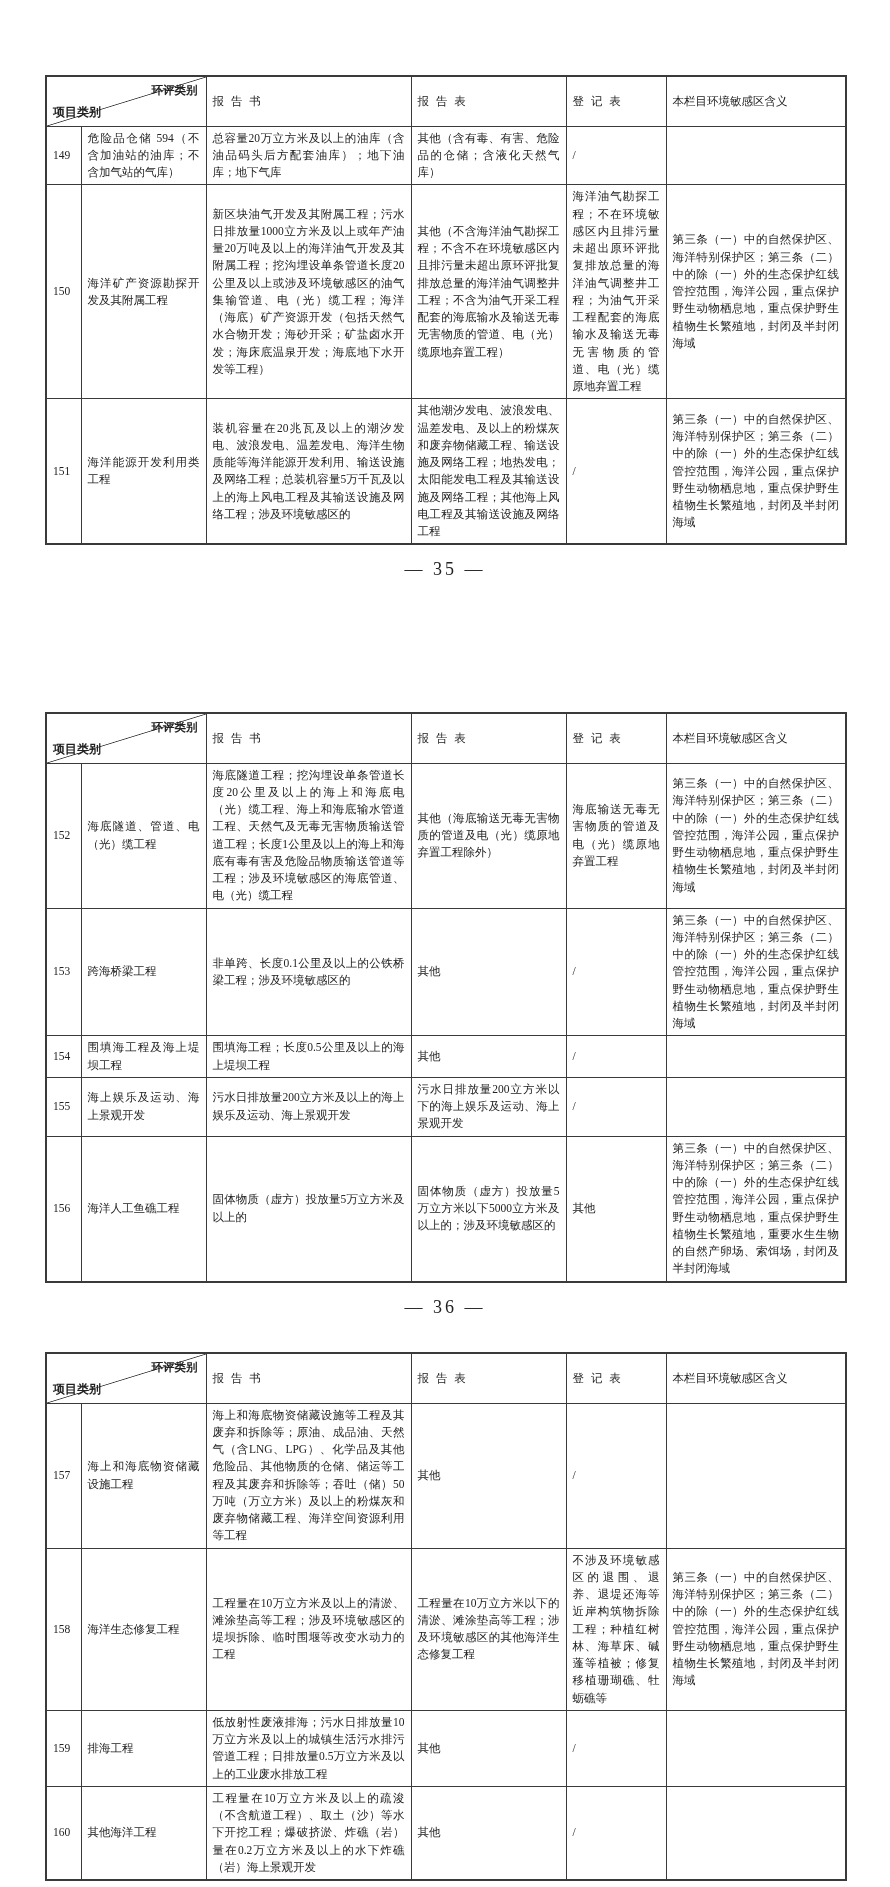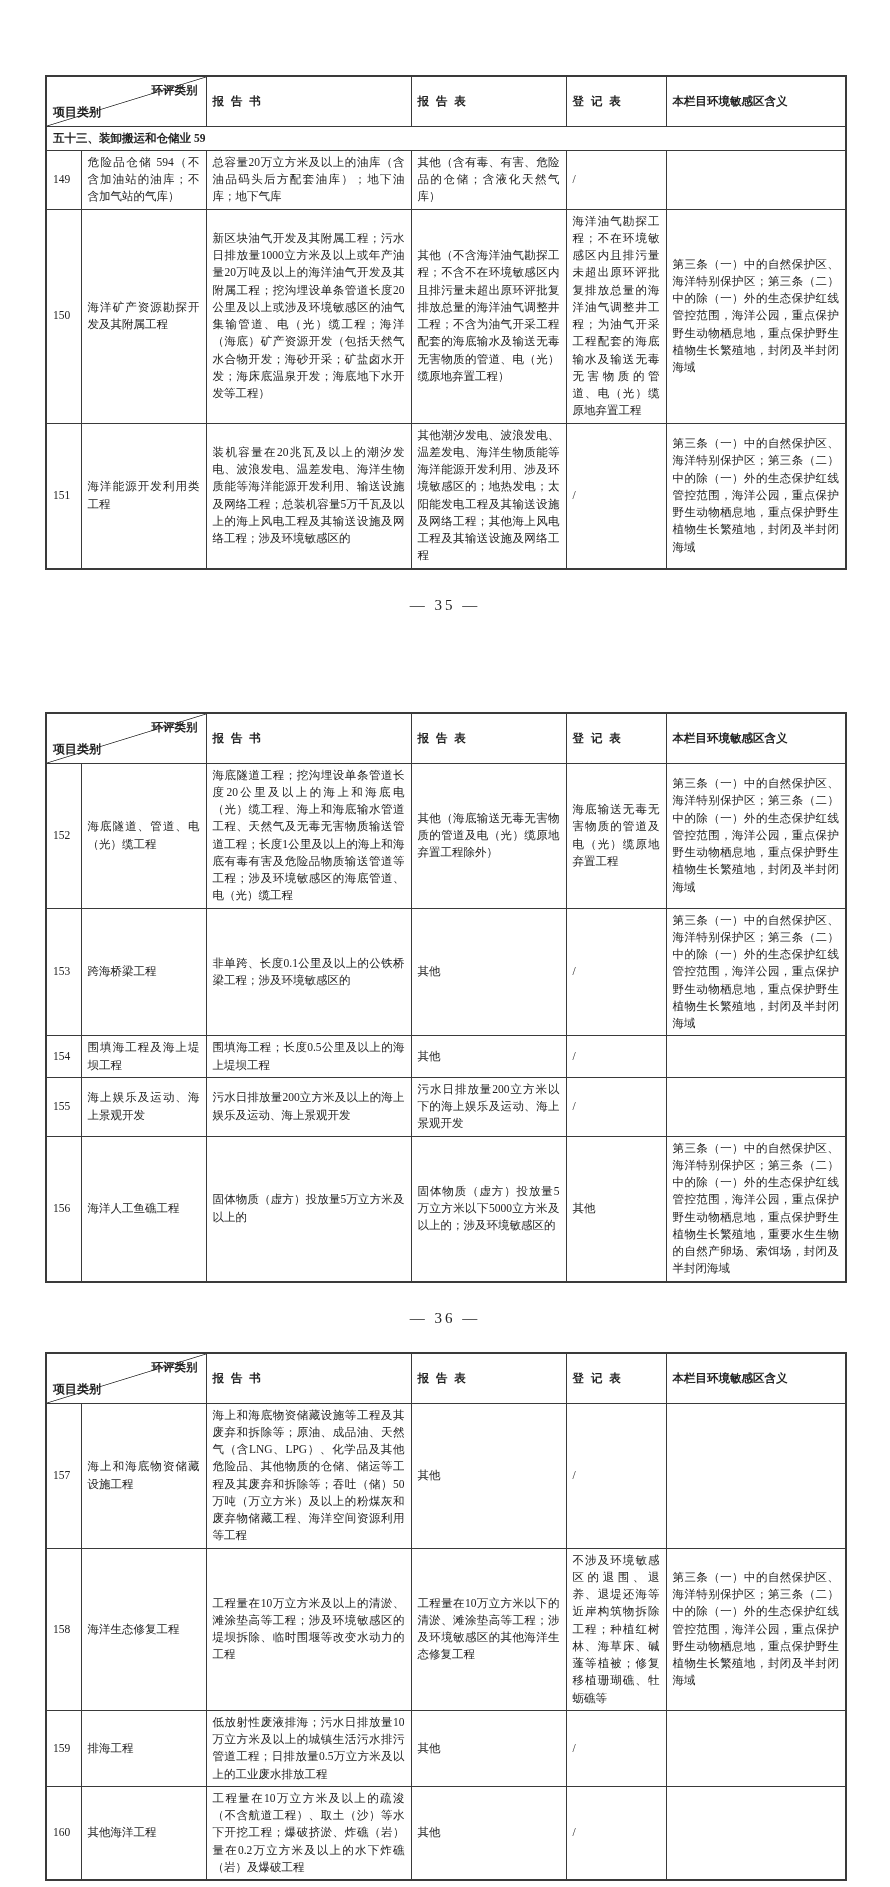--- a/index.html
+++ b/index.html
@@ -26,43 +26,43 @@
   .catalog th, .catalog td {
     border: 1px solid #3a3a3a;
     padding: 3px 6px;
     font-size: 11.5px;
     line-height: 1.5;
     vertical-align: middle;
     word-break: break-all;
     text-align: justify;
   }
   .hcell {
-    font-weight: bold;
+    font-weight: normal;
     text-align: center;
     font-size: 12px;
     letter-spacing: 2px;
     height: 50px;
   }
   .hcell.wide { letter-spacing: 0; }
   .diag-cell {
     position: relative;
     padding: 0;
     height: 50px;
     background-image: linear-gradient(to bottom right,
       transparent calc(50% - 0.8px), #3a3a3a 50%, transparent calc(50% + 0.8px));
   }
   .diag-top  { position:absolute; top:5px;  right:8px; font-weight:bold; font-size:11.5px; }
   .diag-bottom { position:absolute; bottom:5px; left:6px; font-weight:bold; font-size:12px; }
   .section-cell { font-weight: bold; font-size: 12px; text-align: left; }
   .num { text-align: center; }
   .page-label {
     width: 800px;
     text-align: center;
-    margin-top: 27px;
-    font-size: 15px;
+    margin-top: 14px;
+    font-size: 18px;
     letter-spacing: 3px;
     color: #222;
   }
 </style>
 </head>
 <body>
 
 <div class="canvas">
 
   <div class="block" id="block-0">
@@ -82,43 +82,40 @@
               <span class="diag-bottom">项目类别</span>
             </th>
             <th class="hcell">报 告 书</th>
             <th class="hcell">报 告 表</th>
             <th class="hcell">登 记 表</th>
             <th class="hcell wide">本栏目环境敏感区含义</th>
           </tr>
         </thead>
         <tbody>
           <tr>
-            <td class="section-cell" colspan="6">五十三、装卸搬运和仓储业 59</td>
-          </tr>
-          <tr>
             <td class="num">149</td>
             <td>危险品仓储 594（不含加油站的油库；不含加气站的气库）</td>
             <td>总容量20万立方米及以上的油库（含油品码头后方配套油库）；地下油库；地下气库</td>
             <td>其他（含有毒、有害、危险品的仓储；含液化天然气库）</td>
             <td>/</td>
             <td></td>
           </tr>
           <tr>
             <td class="num">150</td>
             <td>海洋矿产资源勘探开发及其附属工程</td>
             <td>新区块油气开发及其附属工程；污水日排放量1000立方米及以上或年产油量20万吨及以上的海洋油气开发及其附属工程；挖沟埋设单条管道长度20公里及以上或涉及环境敏感区的油气集输管道、电（光）缆工程；海洋（海底）矿产资源开发（包括天然气水合物开发；海砂开采；矿盐卤水开发；海床底温泉开发；海底地下水开发等工程）</td>
             <td>其他（不含海洋油气勘探工程；不含不在环境敏感区内且排污量未超出原环评批复排放总量的海洋油气调整井工程；不含为油气开采工程配套的海底输水及输送无毒无害物质的管道、电（光）缆原地弃置工程）</td>
             <td>海洋油气勘探工程；不在环境敏感区内且排污量未超出原环评批复排放总量的海洋油气调整井工程；为油气开采工程配套的海底输水及输送无毒无害物质的管道、电（光）缆原地弃置工程</td>
             <td>第三条（一）中的自然保护区、海洋特别保护区；第三条（二）中的除（一）外的生态保护红线管控范围，海洋公园，重点保护野生动物栖息地，重点保护野生植物生长繁殖地，封闭及半封闭海域</td>
           </tr>
           <tr>
             <td class="num">151</td>
             <td>海洋能源开发利用类工程</td>
             <td>装机容量在20兆瓦及以上的潮汐发电、波浪发电、温差发电、海洋生物质能等海洋能源开发利用、输送设施及网络工程；总装机容量5万千瓦及以上的海上风电工程及其输送设施及网络工程；涉及环境敏感区的</td>
-            <td>其他潮汐发电、波浪发电、温差发电、海洋生物质能等海洋能源开发利用、涉及环境敏感区的；地热发电；太阳能发电工程及其输送设施及网络工程；其他海上风电工程及其输送设施及网络工程</td>
+            <td>其他潮汐发电、波浪发电、温差发电、及以上的粉煤灰和废弃物储藏工程、输送设施及网络工程；地热发电；太阳能发电工程及其输送设施及网络工程；其他海上风电工程及其输送设施及网络工程</td>
             <td>/</td>
             <td>第三条（一）中的自然保护区、海洋特别保护区；第三条（二）中的除（一）外的生态保护红线管控范围，海洋公园，重点保护野生动物栖息地，重点保护野生植物生长繁殖地，封闭及半封闭海域</td>
           </tr>
         </tbody>
       </table>
     <div class="page-label">— 35 —</div>
   </div>
 
   <div class="block" id="block-1">
     <table class="catalog">
@@ -231,21 +228,21 @@
             <td class="num">159</td>
             <td>排海工程</td>
             <td>低放射性废液排海；污水日排放量10万立方米及以上的城镇生活污水排污管道工程；日排放量0.5万立方米及以上的工业废水排放工程</td>
             <td>其他</td>
             <td>/</td>
             <td></td>
           </tr>
           <tr>
             <td class="num">160</td>
             <td>其他海洋工程</td>
-            <td>工程量在10万立方米及以上的疏浚（不含航道工程）、取土（沙）等水下开挖工程；爆破挤淤、炸礁（岩）量在0.2万立方米及以上的水下炸礁（岩）及爆破工程</td>
+            <td>工程量在10万立方米及以上的疏浚（不含航道工程）、取土（沙）等水下开挖工程；爆破挤淤、炸礁（岩）量在0.2万立方米及以上的水下炸礁（岩）海上景观开发</td>
             <td>其他</td>
             <td>/</td>
             <td></td>
           </tr>
         </tbody>
       </table>
 
   </div>
 
 </div>

